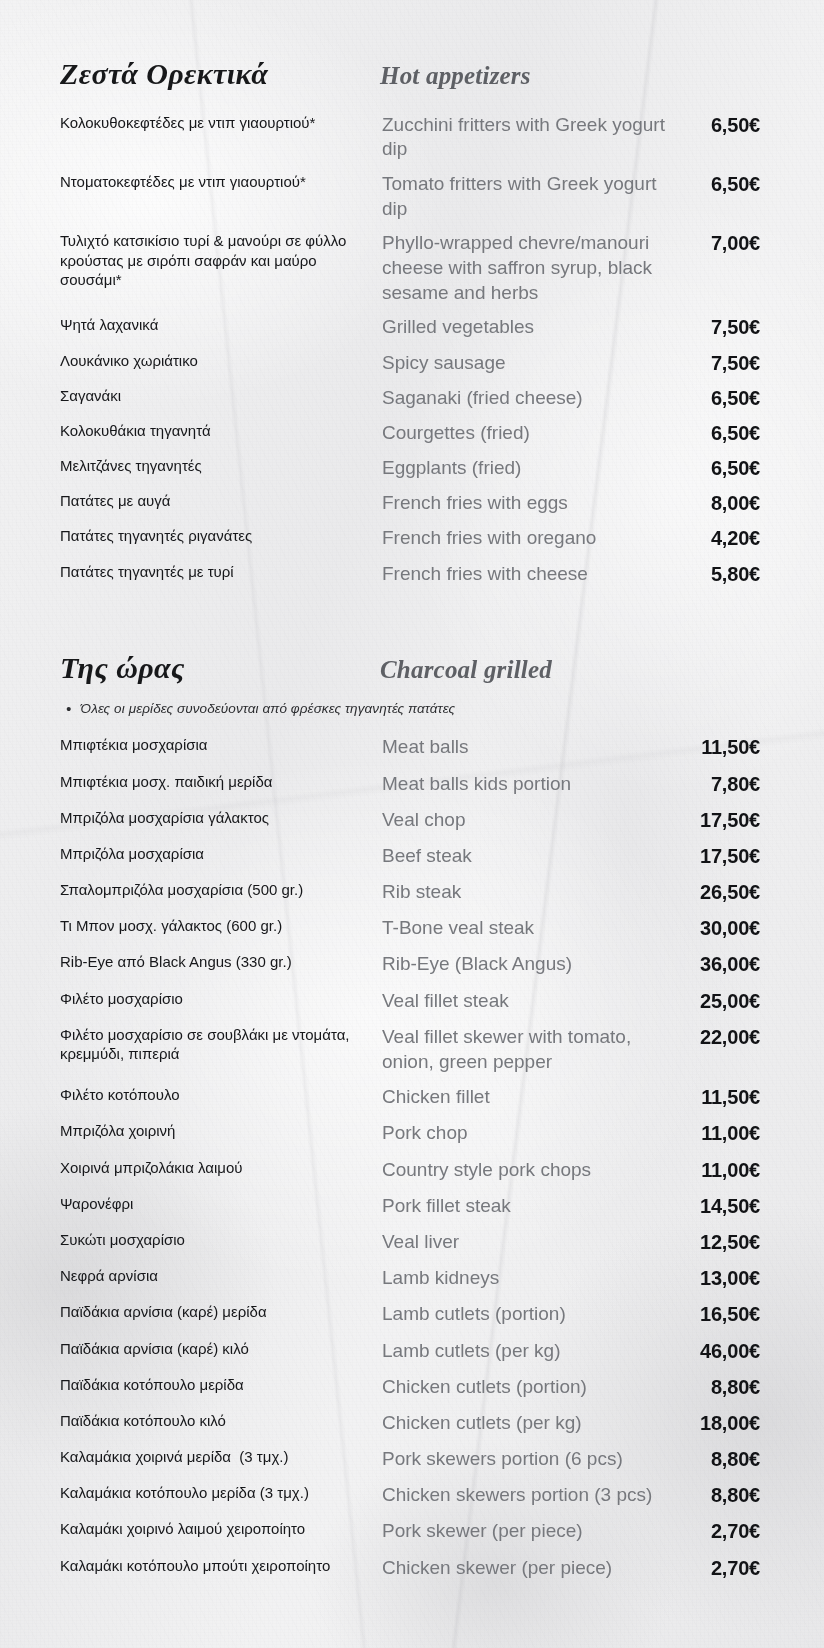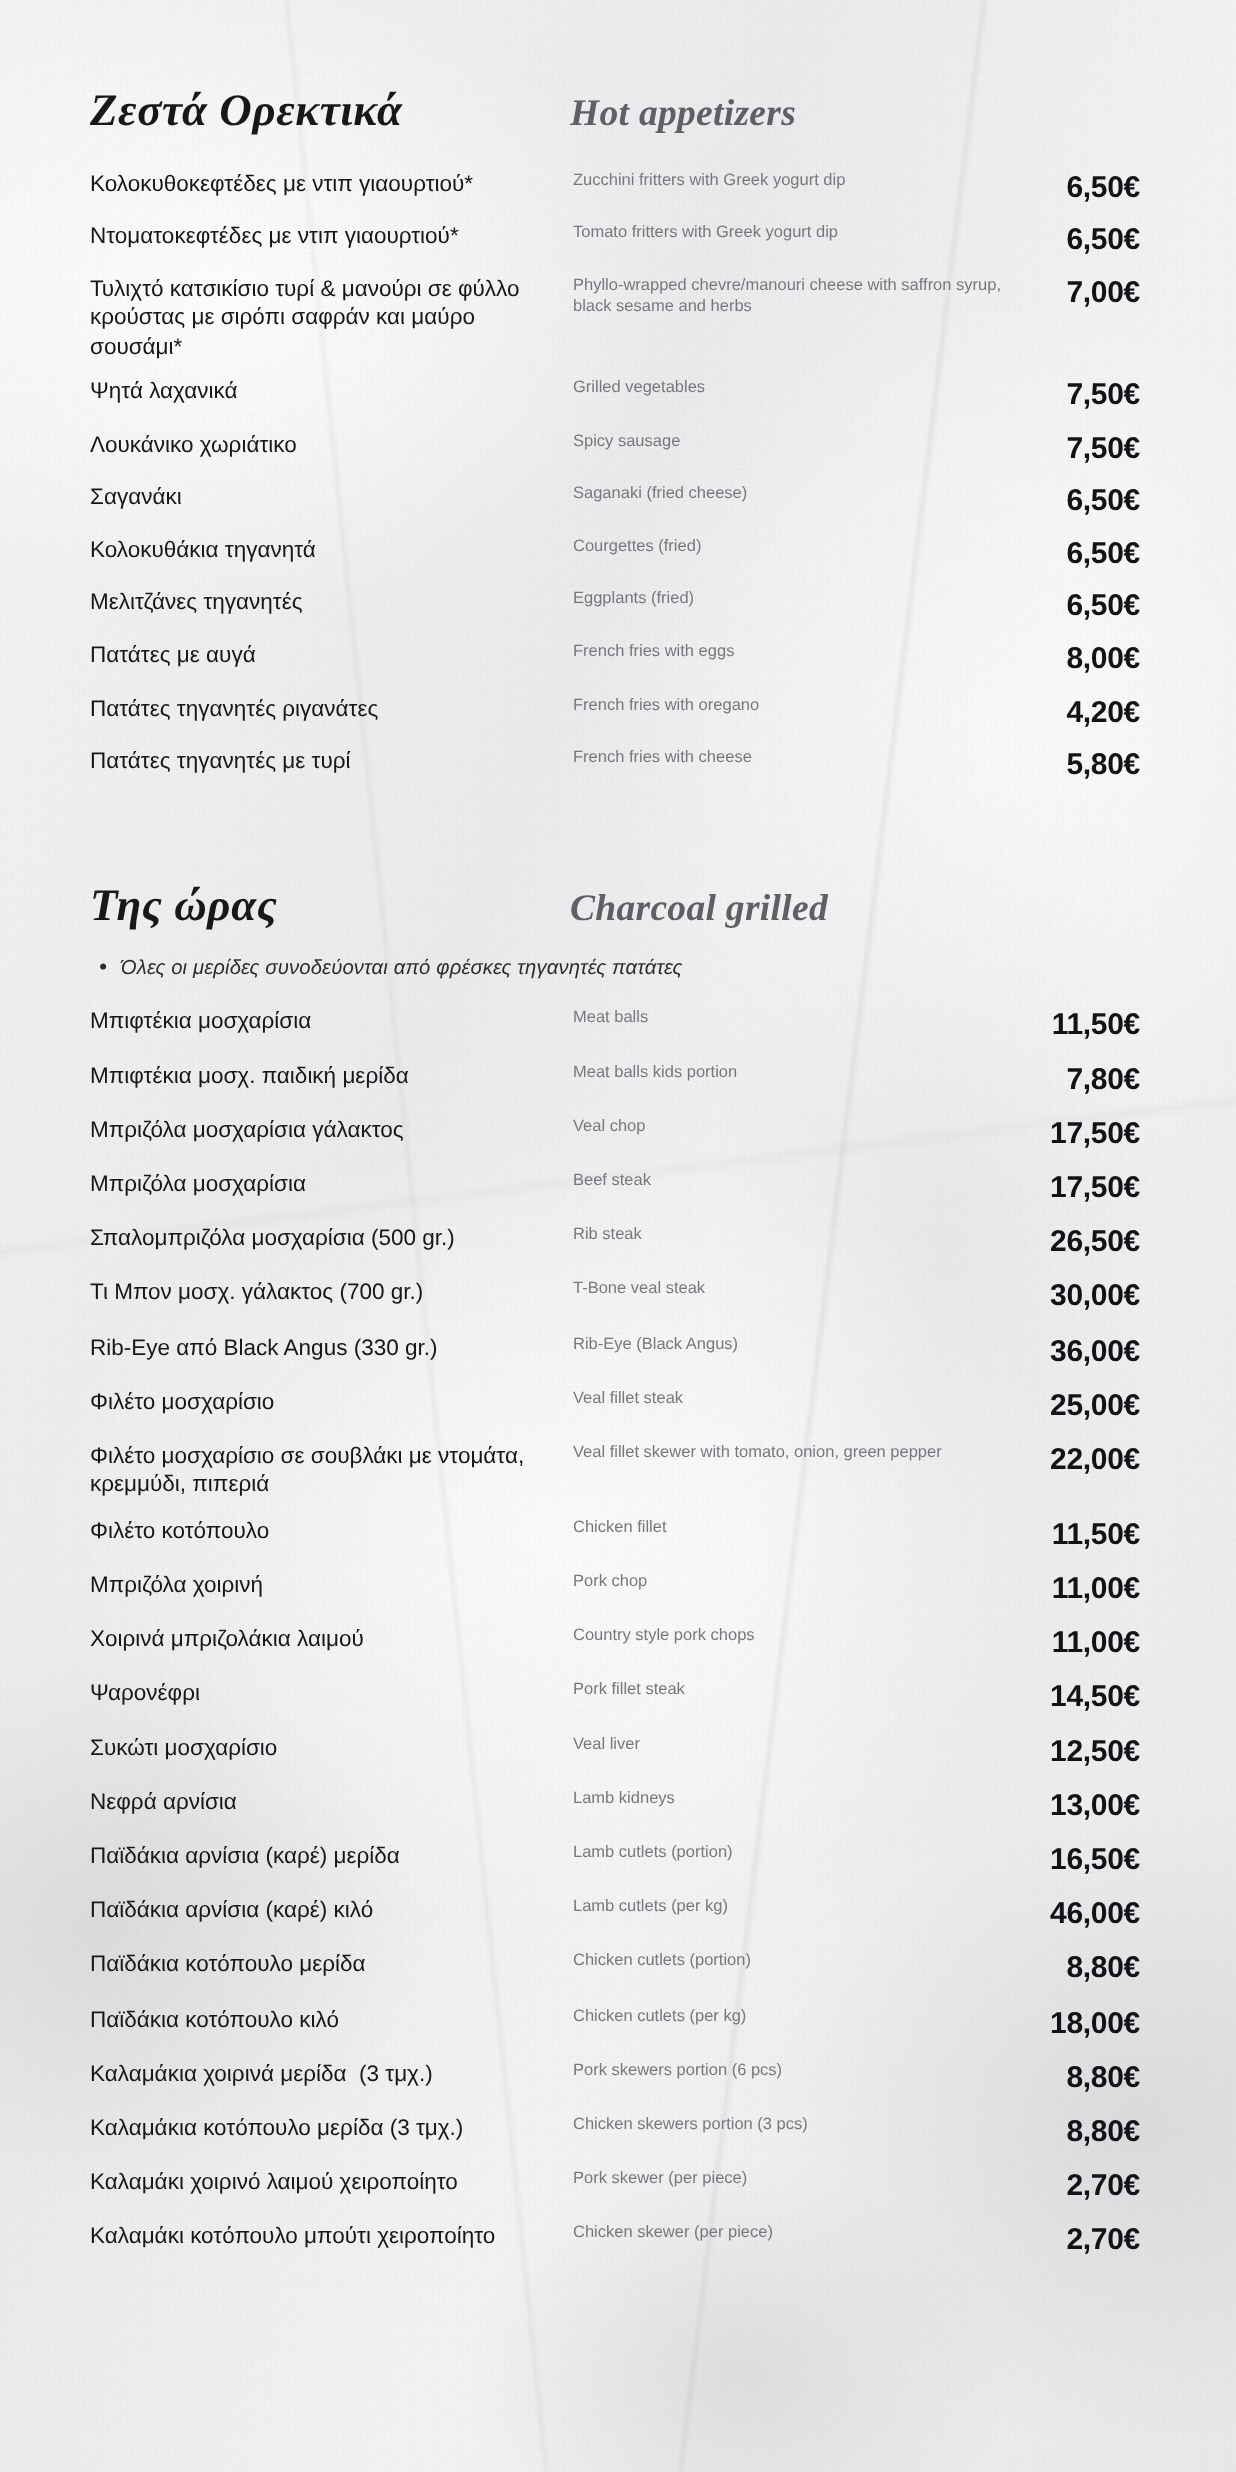--- a/index.html
+++ b/index.html
@@ -120,21 +120,21 @@
     flex: 0 0 322px;
     font-size: 15px;
     line-height: 1.30;
     color: #16171a;
     padding-right: 8px;
     box-sizing: border-box;
     white-space: pre-wrap;
   }
   .row-en {
     flex: 1 1 auto;
-    font-size: 11px;
+    font-size: 19px;
     line-height: 1.30;
     color: #76787d;
     padding-right: 10px;
     box-sizing: border-box;
   }
   .row-price {
     width: 78px;
     flex: 0 0 78px;
     text-align: right;
     font-size: 20px;
@@ -251,21 +251,21 @@
           <div class="row-gr">Μπριζόλα μοσχαρίσια</div>
           <div class="row-en">Beef steak</div>
           <div class="row-price">17,50€</div>
         </div>
         <div class="row">
           <div class="row-gr">Σπαλομπριζόλα μοσχαρίσια (500 gr.)</div>
           <div class="row-en">Rib steak</div>
           <div class="row-price">26,50€</div>
         </div>
         <div class="row">
-          <div class="row-gr">Τι Μπον μοσχ. γάλακτος (700 gr.)</div>
+          <div class="row-gr">Τι Μπον μοσχ. γάλακτος (600 gr.)</div>
           <div class="row-en">T-Bone veal steak</div>
           <div class="row-price">30,00€</div>
         </div>
         <div class="row">
           <div class="row-gr">Rib-Eye από Black Angus (330 gr.)</div>
           <div class="row-en">Rib-Eye (Black Angus)</div>
           <div class="row-price">36,00€</div>
         </div>
         <div class="row">
           <div class="row-gr">Φιλέτο μοσχαρίσιο</div>

